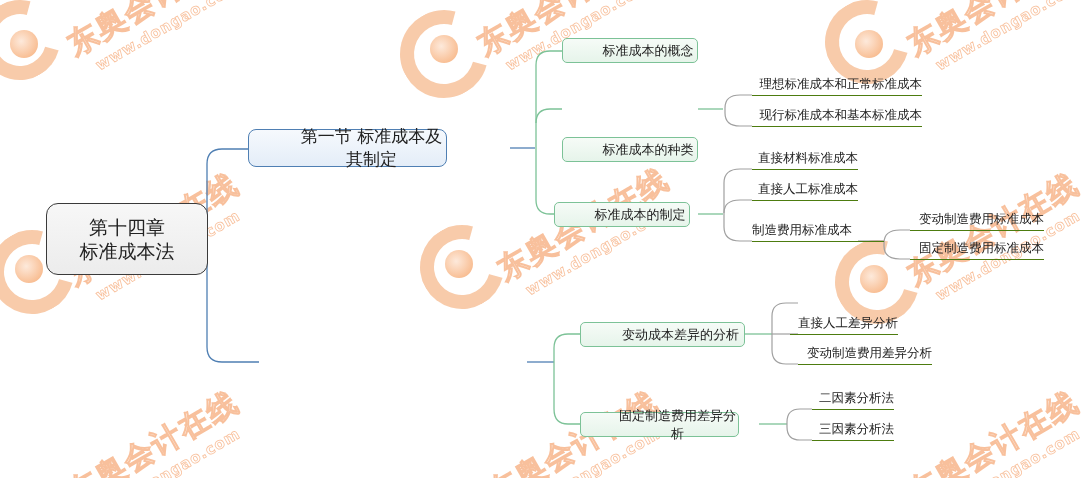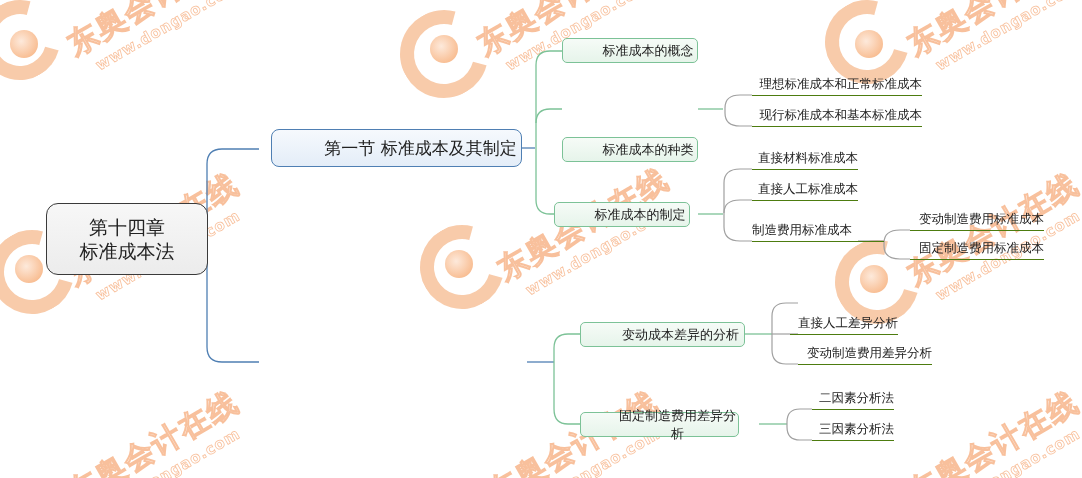--- a/index.html
+++ b/index.html
@@ -166,21 +166,21 @@
 
       <path d="M812 409 H800 Q787 409 787 422 V427 Q787 440 800 440 H812"></path>
     </g>
   </svg>
 
   <div class="node root">
     <span>第十四章</span>
     <span>标准成本法</span>
   </div>
 
-  <div class="node l1" style="left:271px;top:129px;width:251px;padding-left:48px;">
+  <div class="node l1" style="left:248px;top:129px;width:199px;padding-left:48px;">
     <span>第一节 标准成本及其制定</span>
   </div>
 
   <div class="node l2" style="left:562px;top:38px;width:136px;">
     <span>标准成本的概念</span>
   </div>
   <div class="node l2" style="left:562px;top:97px;width:136px;margin-top:40px;">
     <span>标准成本的种类</span>
   </div>
   <div class="node l2" style="left:554px;top:202px;width:136px;justify-content:center;">

